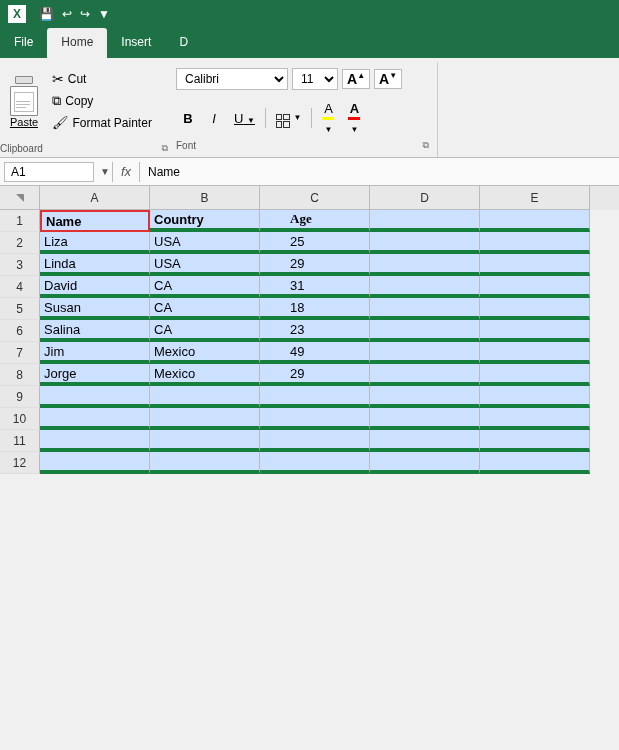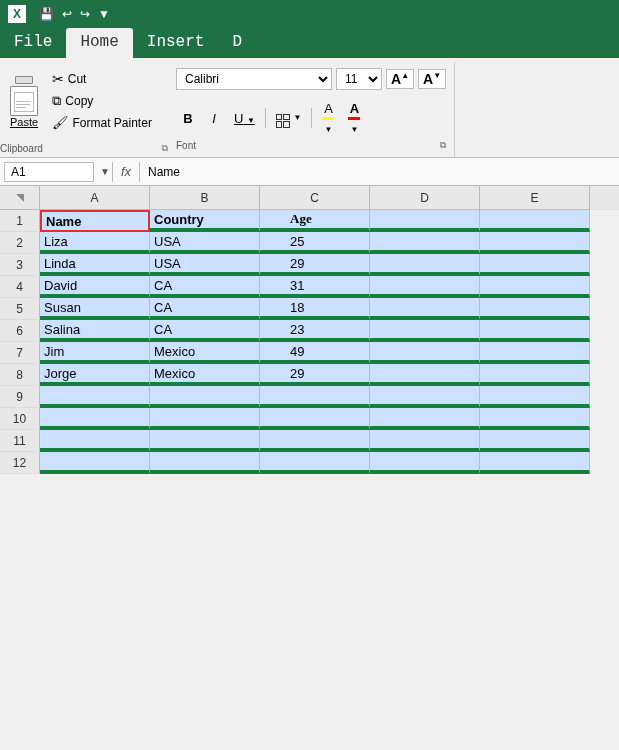--- a/index.html
+++ b/index.html
@@ -30,27 +30,27 @@
     
     .ribbon-tabs {
       background: #1e7145;
       height: 30px;
       display: flex;
       align-items: flex-end;
       padding-left: 0;
     }
     .ribbon-tab {
       padding: 4px 14px 6px;
-      font-size: 16px;
+      font-size: 12px;
       cursor: pointer;
       color: #fff;
       border: none;
       background: none;
       height: 100%;
-      display: flex; align-items: center; font-family: Liberation Mono, monospace;
+      display: flex; align-items: center;
     }
     .ribbon-tab.active {
       background: #f0f0f0;
       color: #333;
       border-radius: 3px 3px 0 0;
     }
 
     
     .ribbon {
       background: #f0f0f0;
@@ -96,21 +96,21 @@
       display: flex;
       align-items: center;
       gap: 4px;
       margin-bottom: 4px;
     }
     .font-select {
       border: 1px solid #bbb;
       background: #fff;
       padding: 2px 4px;
       font-size: 12px;
-      width: 156px;
+      width: 112px;
     }
     .font-size-select {
       border: 1px solid #bbb;
       background: #fff;
       padding: 2px 4px;
       font-size: 12px;
       width: 46px;
     }
     .font-grow-btn {
       border: 1px solid #bbb;

